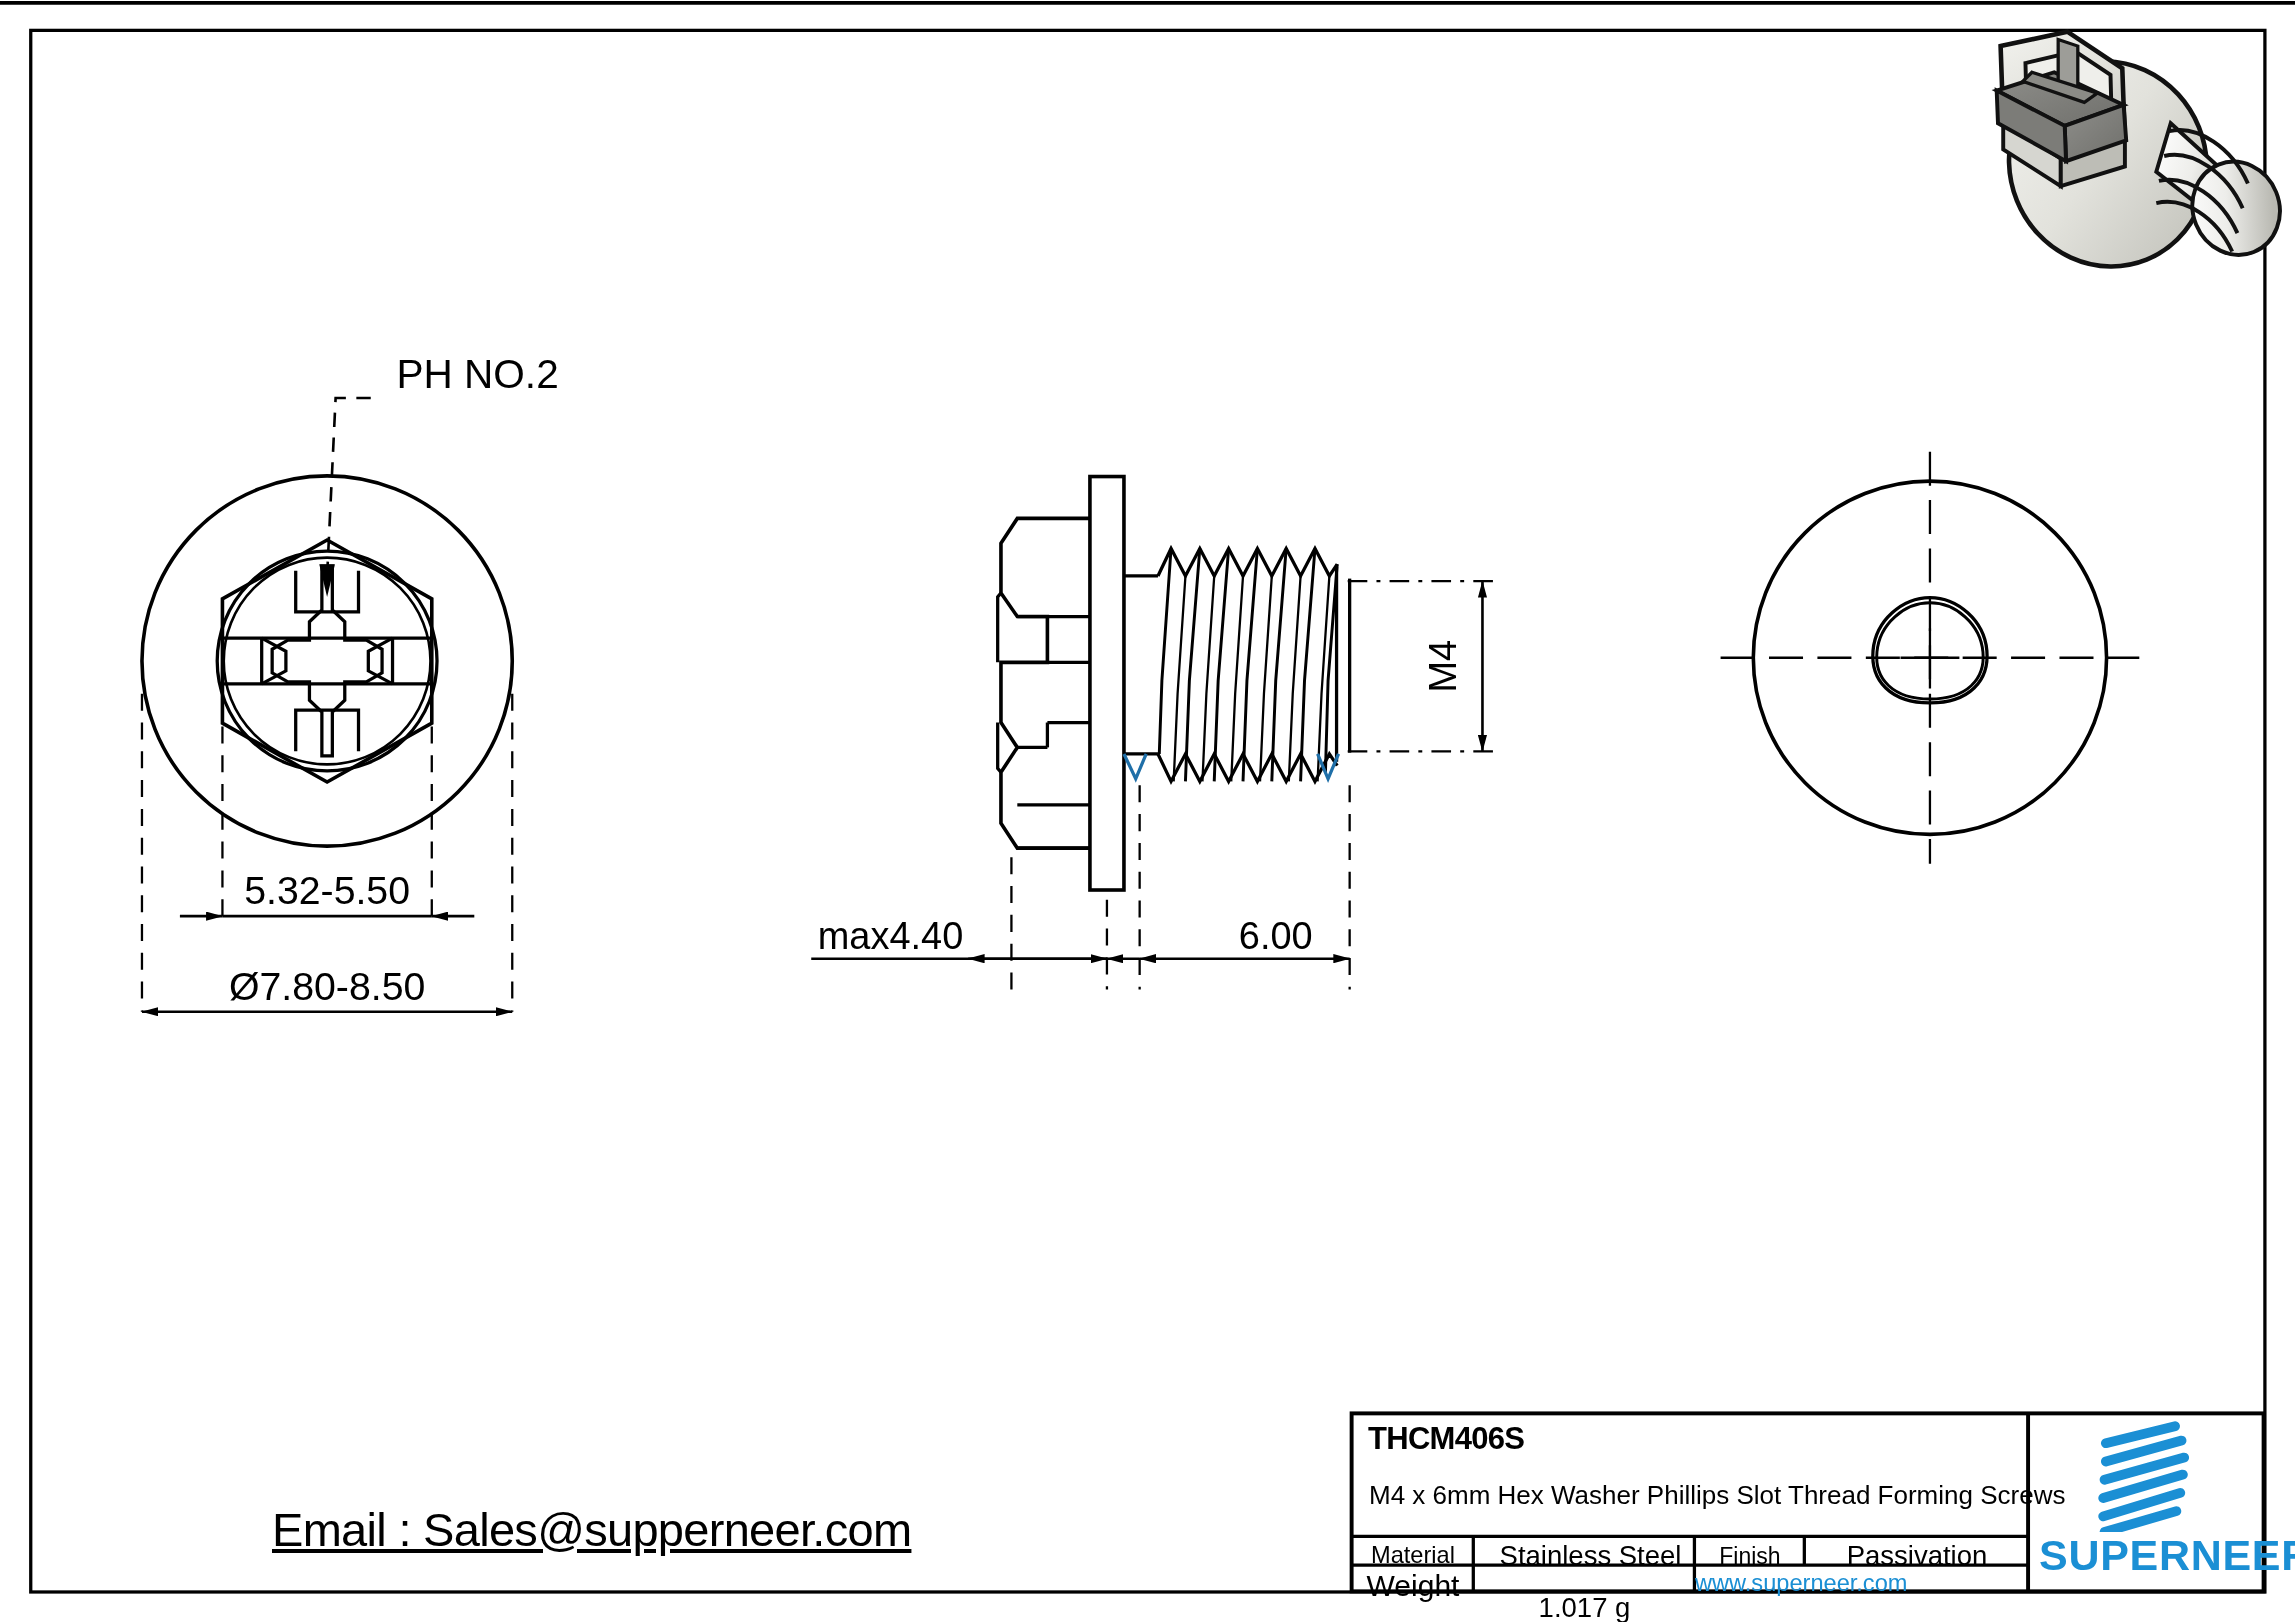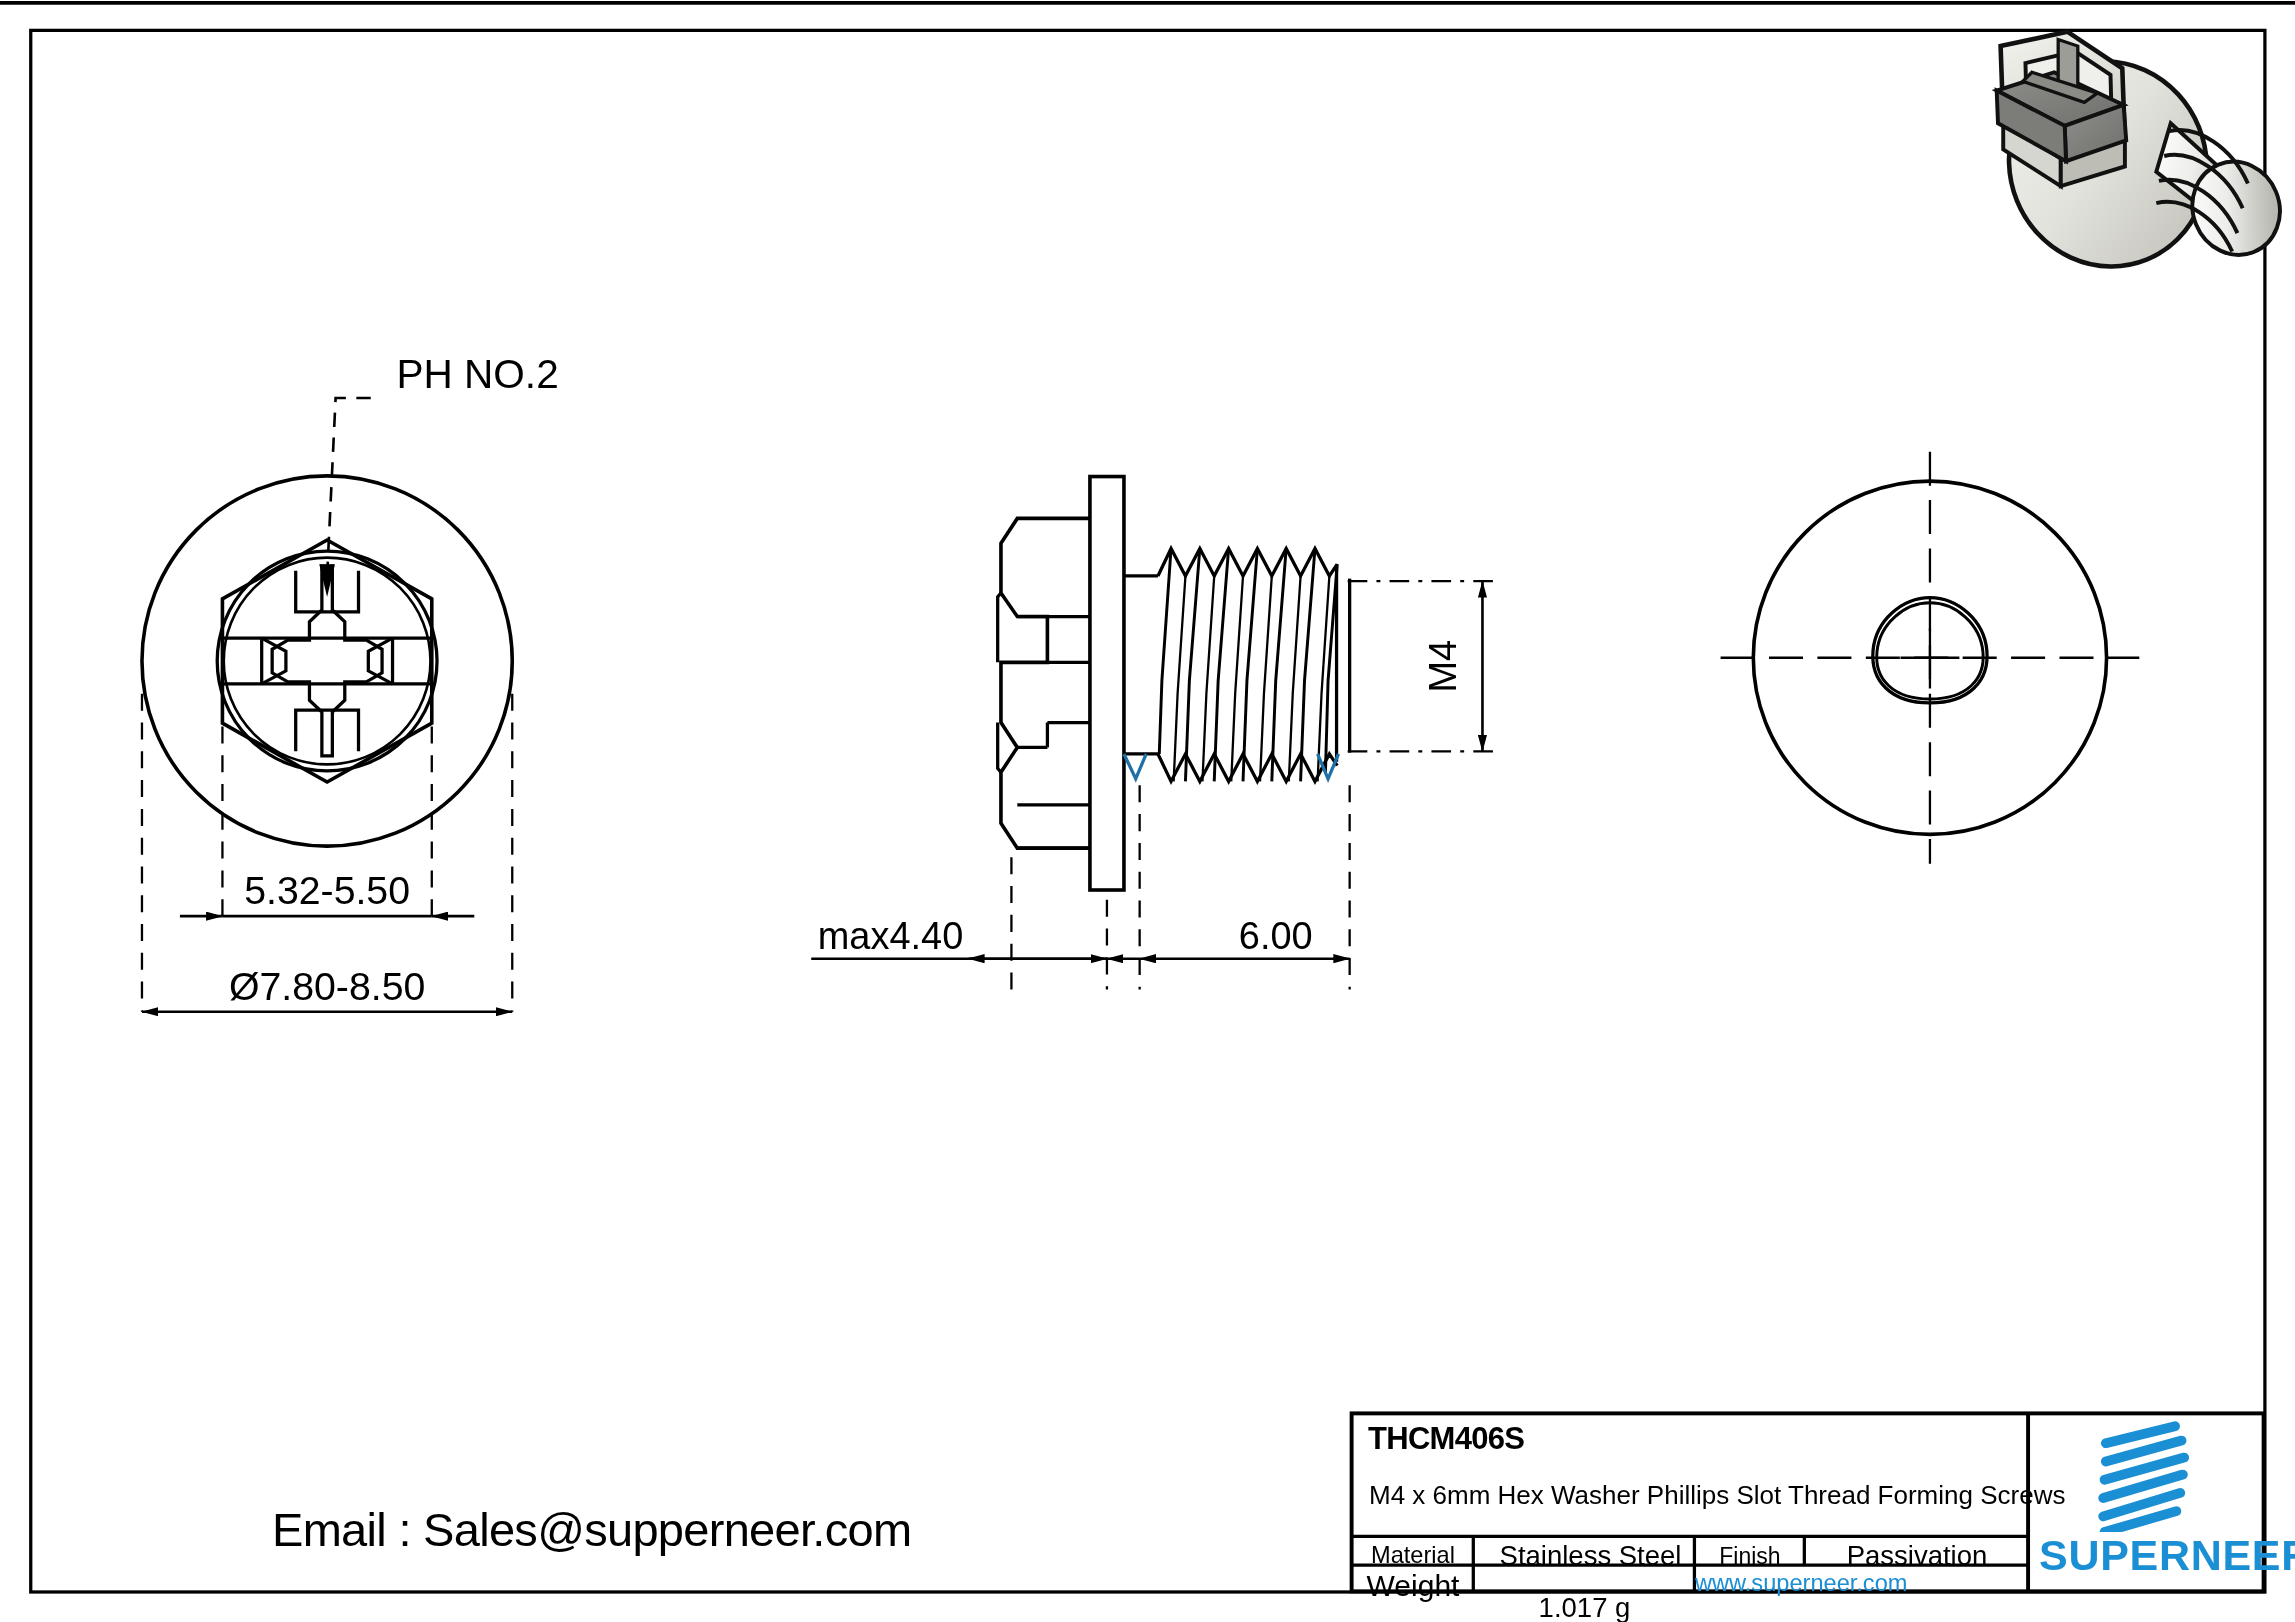--- a/index.html
+++ b/index.html
@@ -276,21 +276,21 @@
     <line x1="2066" y1="2392" x2="3100" y2="2392" stroke-width="5"></line>
 
     <line x1="2252" y1="2348" x2="2252" y2="2432" stroke-width="5"></line>
     <line x1="2590" y1="2348" x2="2590" y2="2392" stroke-width="5"></line>
     <line x1="2758" y1="2348" x2="2758" y2="2392" stroke-width="5"></line>
     <line x1="2590" y1="2392" x2="2590" y2="2432" stroke-width="5"></line>
   </g>
 </svg>
 
 <div class="ttl" style="left:272px;top:1502px;font-size:47px;font-weight:400;
-     letter-spacing:-0.7px;color:#000;">Email : Sales@supperneer.com</div>
+     letter-spacing:-0.7px;color:#000;text-decoration:underline;">Email : Sales@supperneer.com</div>
 
 <div class="ttl" style="left:1368px;top:1421px;font-size:31px;font-weight:bold;
      letter-spacing:-0.7px;color:#000;">THCM406S</div>
 
 <div class="ttl" style="left:1369px;top:1480px;font-size:26px;color:#000;">M4 x 6mm Hex Washer Phillips Slot Thread Forming  Screws</div>
 
 <div class="ttl" style="left:1352px;top:1542px;width:122px;text-align:center;
      font-size:23.6px;color:#000;">Material</div>
 <div class="ttl" style="left:1474px;top:1540px;width:221px;text-align:center;
      font-size:27.5px;color:#000;padding-left:6px;">Stainless Steel</div>

